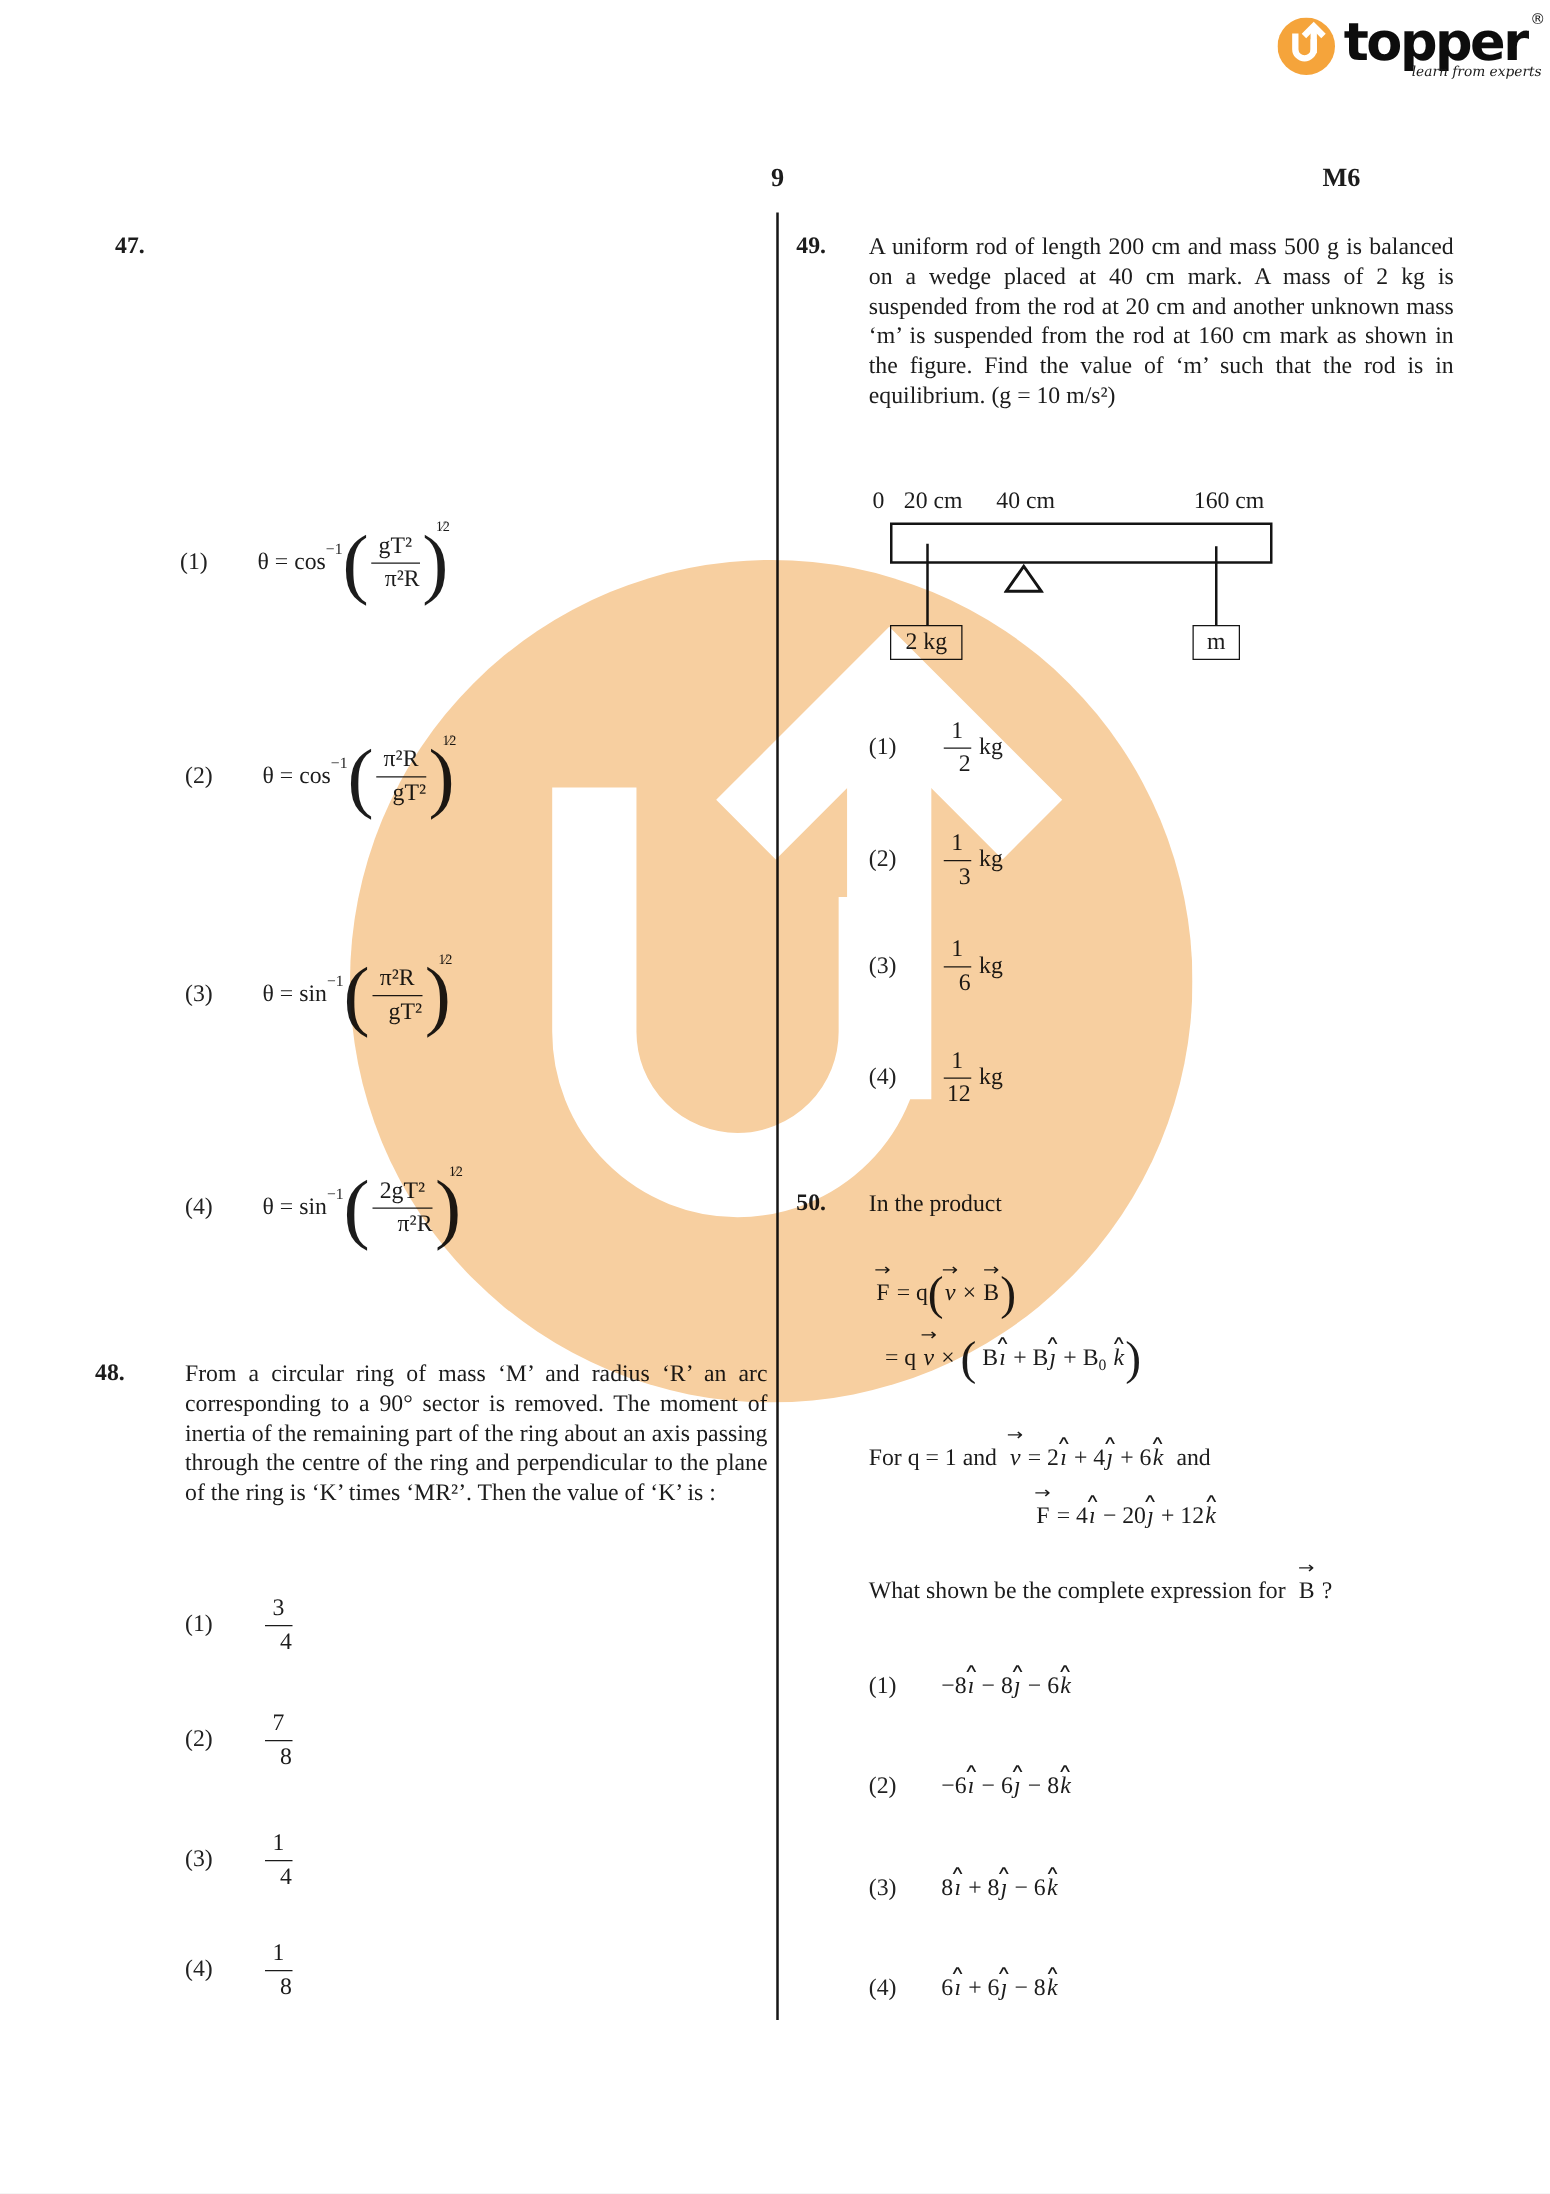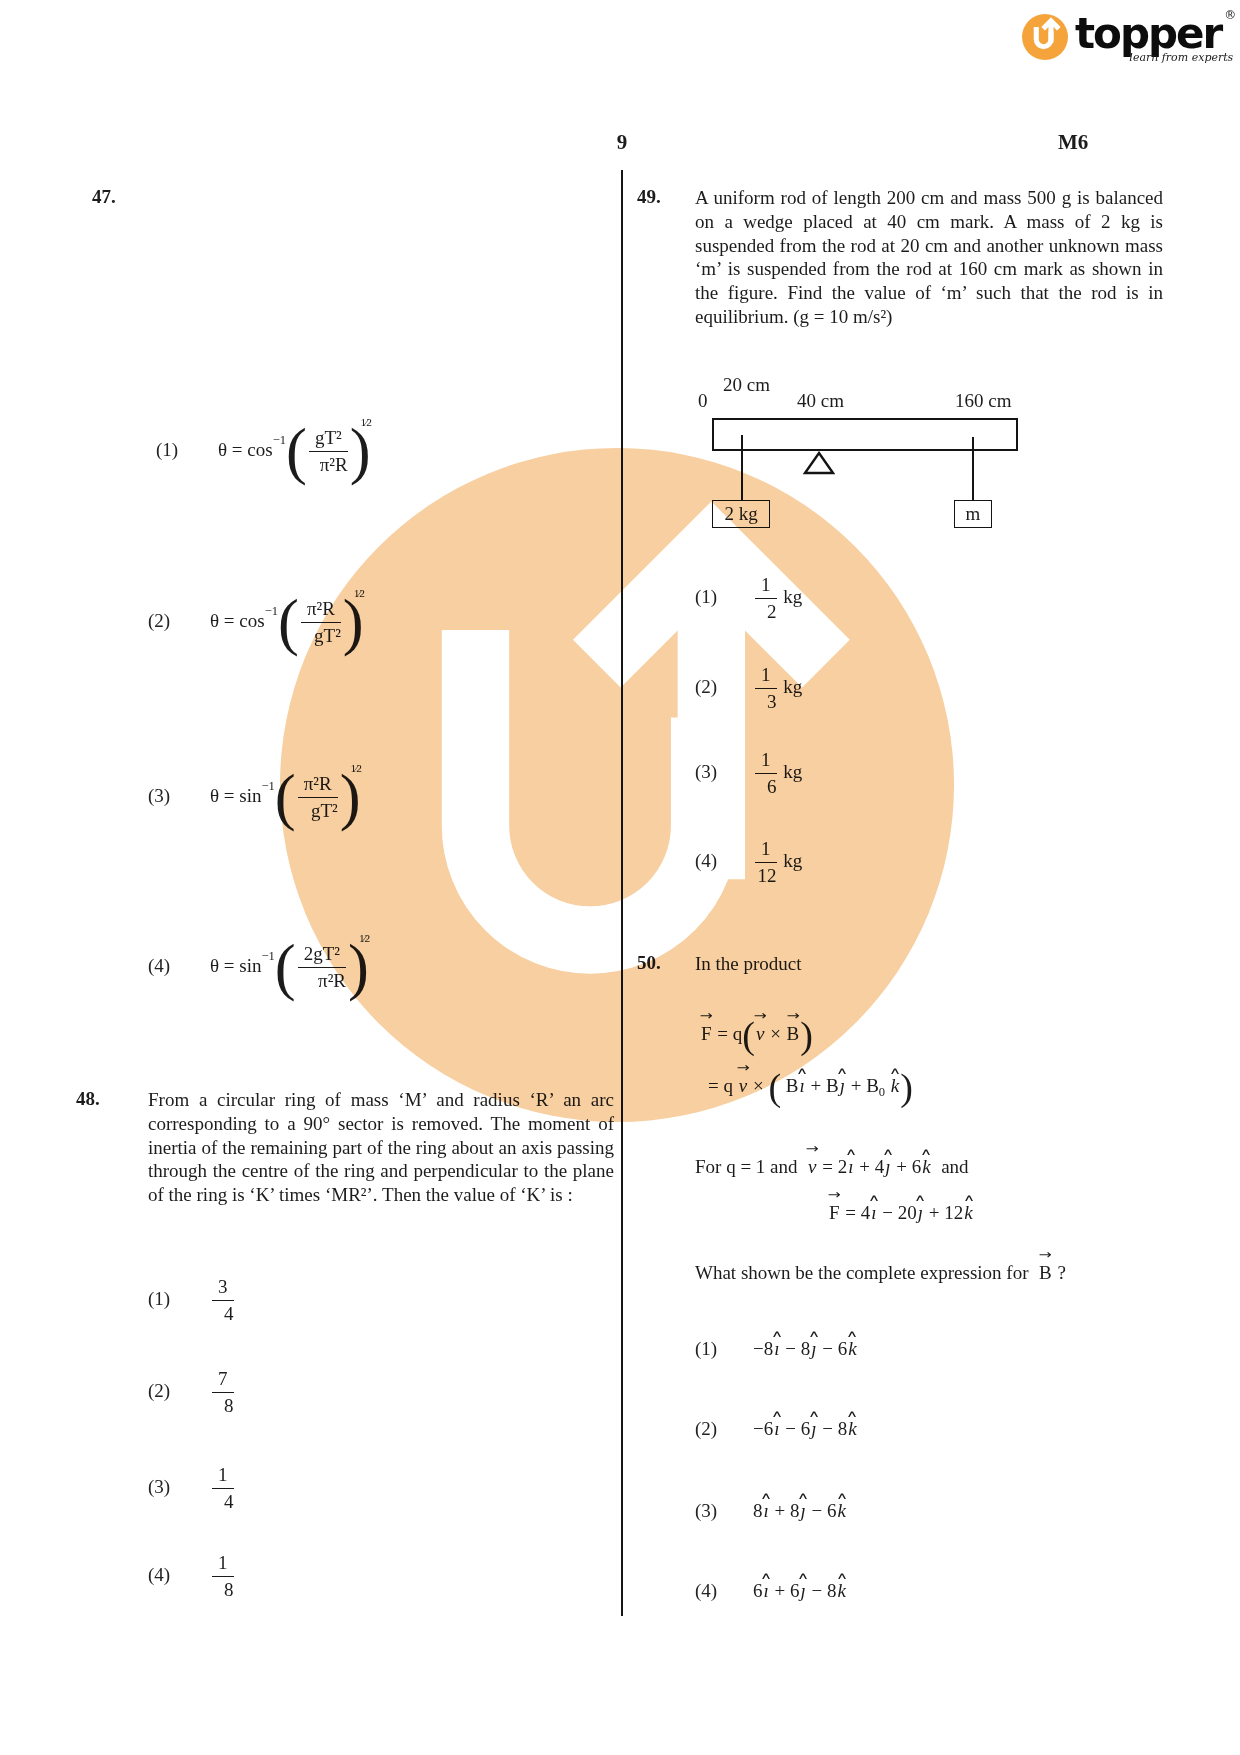--- a/index.html
+++ b/index.html
@@ -73,21 +73,21 @@
     </div>
   </div>
 
   <div class="page-num">9</div>
   <div class="paper-code">M6</div>
   <div class="divider"></div>
 
   <div class="qnum" style="left:92px;top:186px">47.</div>
   <div class="qtext" style="left:148px;top:186px;width:466px">
   </div>
-  <div class="opt" style="left:156px;top:416px">
+  <div class="opt" style="left:144px;top:416px">
     <span class="opt-label">(1)</span><span class="math"><span class="mtxt">θ = cos</span><sup class="msup">−1</sup><span class="mparen">(</span><span class="mfrac"><span class="mnum">gT²</span><span class="mden">π²R</span></span><span class="mparen">)</span><span class="mpow">1⁄2</span></span>
   </div>
   <div class="opt" style="left:148px;top:587px">
     <span class="opt-label">(2)</span><span class="math"><span class="mtxt">θ = cos</span><sup class="msup">−1</sup><span class="mparen">(</span><span class="mfrac"><span class="mnum">π²R</span><span class="mden">gT²</span></span><span class="mparen">)</span><span class="mpow">1⁄2</span></span>
   </div>
   <div class="opt" style="left:148px;top:762px">
     <span class="opt-label">(3)</span><span class="math"><span class="mtxt">θ = sin</span><sup class="msup">−1</sup><span class="mparen">(</span><span class="mfrac"><span class="mnum">π²R</span><span class="mden">gT²</span></span><span class="mparen">)</span><span class="mpow">1⁄2</span></span>
   </div>
   <div class="opt" style="left:148px;top:932px">
     <span class="opt-label">(4)</span><span class="math"><span class="mtxt">θ = sin</span><sup class="msup">−1</sup><span class="mparen">(</span><span class="mfrac"><span class="mnum">2gT²</span><span class="mden">π²R</span></span><span class="mparen">)</span><span class="mpow">1⁄2</span></span>
@@ -110,21 +110,21 @@
     <span class="opt-label">(4)</span><span class="math"><span class="mfrac"><span class="mnum">1</span><span class="mden">8</span></span></span>
   </div>
 
   <div class="qnum" style="left:637px;top:186px">49.</div>
   <div class="qtext" style="left:695px;top:186px;width:468px">
     <p>A uniform rod of length 200 cm and mass 500 g is balanced on a wedge placed at 40 cm mark.  A mass of 2 kg is suspended from the rod at 20 cm and another unknown mass ‘m’ is suspended from the rod at 160 cm mark as shown in the figure.  Find the value of ‘m’ such that the rod is in equilibrium.  (g = 10 m/s²)</p>
   </div>
 
   <div>
     <span class="fig-tick" style="left:698px;top:390px">0</span>
-    <span class="fig-tick" style="left:723px;top:374px">20 cm</span>
+    <span class="fig-tick" style="left:723px;top:390px">20 cm</span>
     <span class="fig-tick" style="left:797px;top:390px">40 cm</span>
     <span class="fig-tick" style="left:955px;top:390px">160 cm</span>
     <div class="fig-rod"></div>
     <div class="fig-line" style="left:741px;top:435px;height:65px"></div>
     <div class="fig-line" style="left:972px;top:437px;height:63px"></div>
     <svg class="fig-wedge" width="32" height="24" viewBox="0 0 32 24">
       <polygon points="16,2 30,22 2,22" fill="#ffffff" stroke="#141414" stroke-width="2.4"></polygon>
     </svg>
     <div class="fig-box" style="left:712px;width:56px">2 kg</div>
     <div class="fig-box" style="left:954px;width:36px">m</div>

